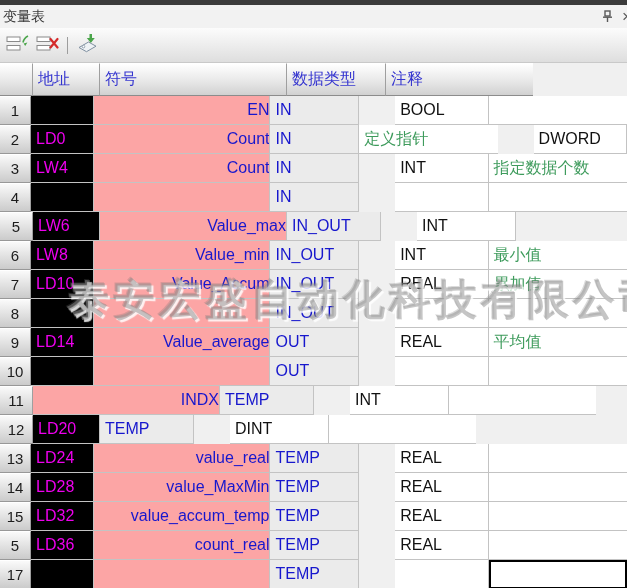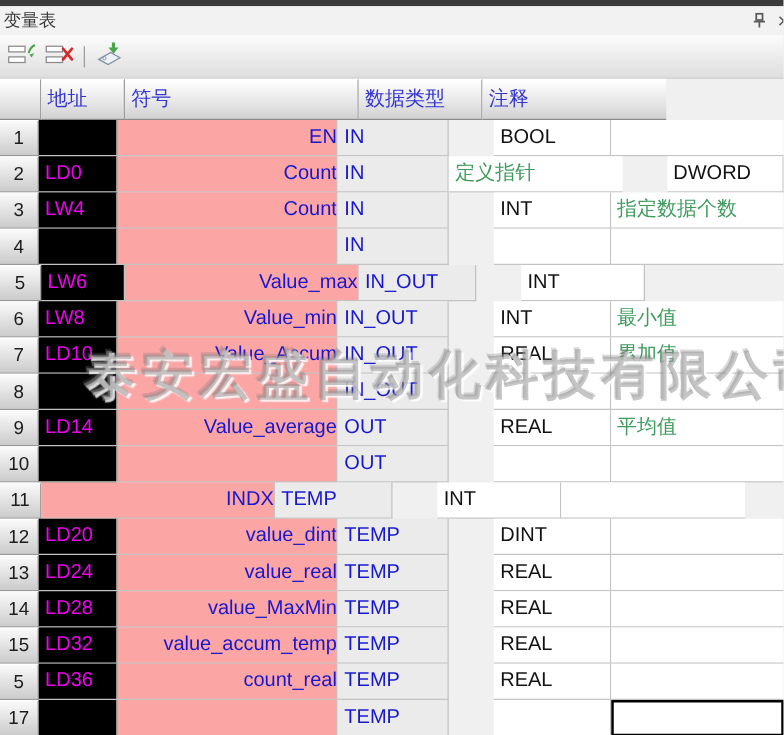--- a/index.html
+++ b/index.html
@@ -221,21 +221,20 @@
     <div class="cell rownum c0">11</div>
     <div class="cell sym c2">INDX</div>
     <div class="cell vtype c3">TEMP</div>
     <div class="cell dtype c4">INT</div>
     <div class="cell cmt c5"></div>
   </div>
 
   <div class="row">
     <div class="cell rownum c0">12</div>
     <div class="cell addr c1">LD20</div>
-    <div class="cell sym c2">value_dint</div>
     <div class="cell vtype c3">TEMP</div>
     <div class="cell dtype c4">DINT</div>
     <div class="cell cmt c5"></div>
   </div>
 
   <div class="row">
     <div class="cell rownum c0">13</div>
     <div class="cell addr c1">LD24</div>
     <div class="cell sym c2">value_real</div>
     <div class="cell vtype c3">TEMP</div>

